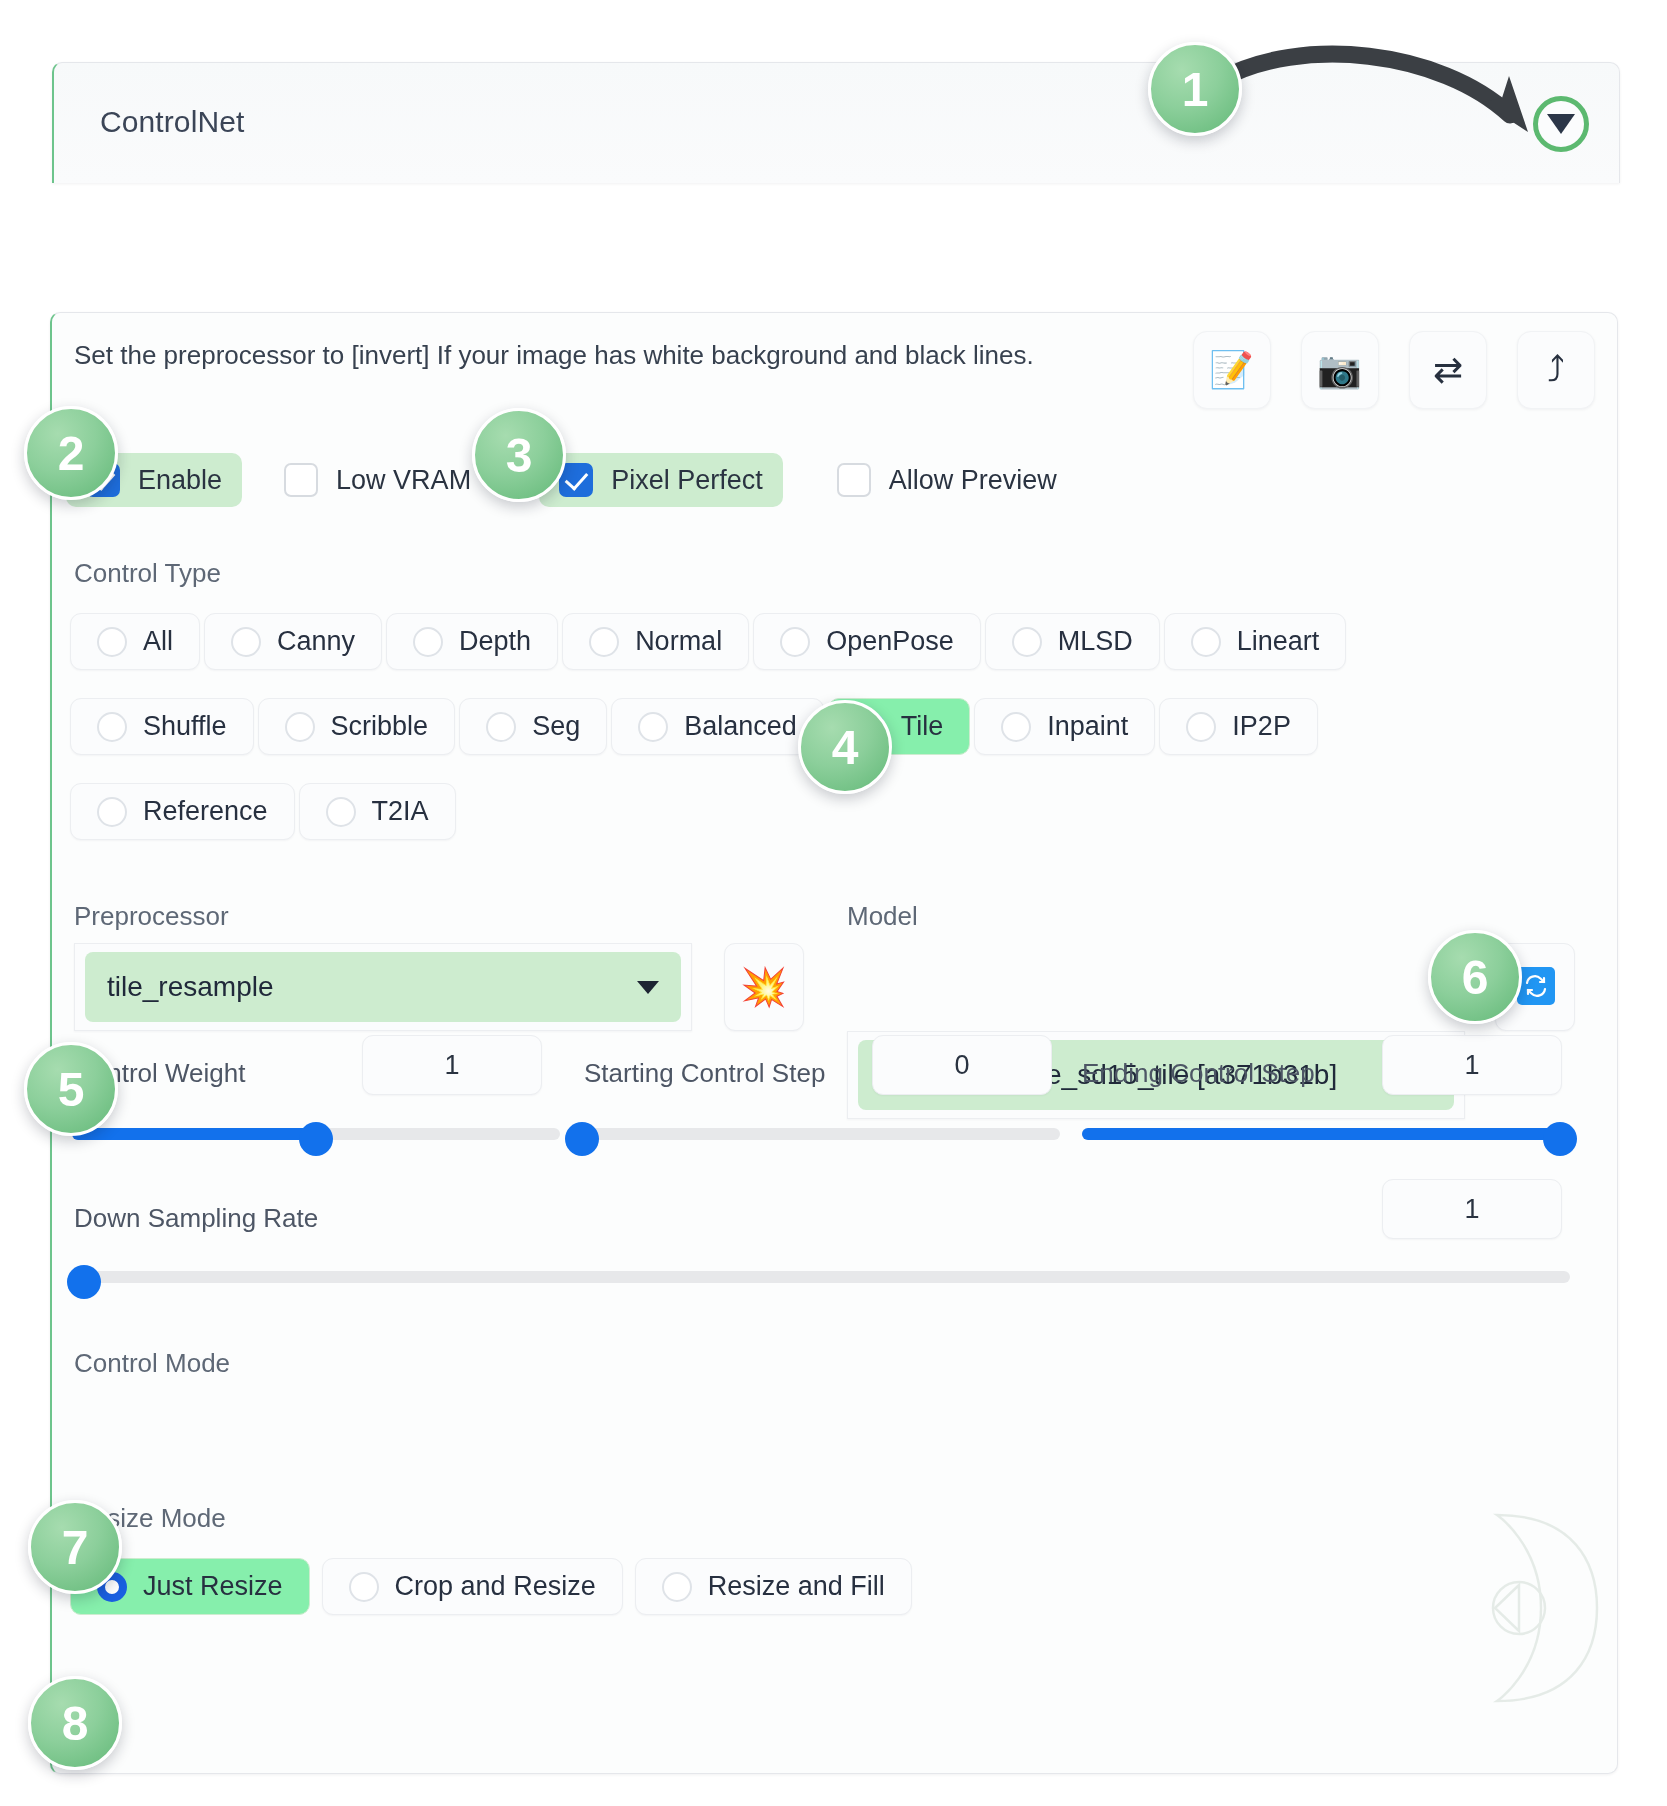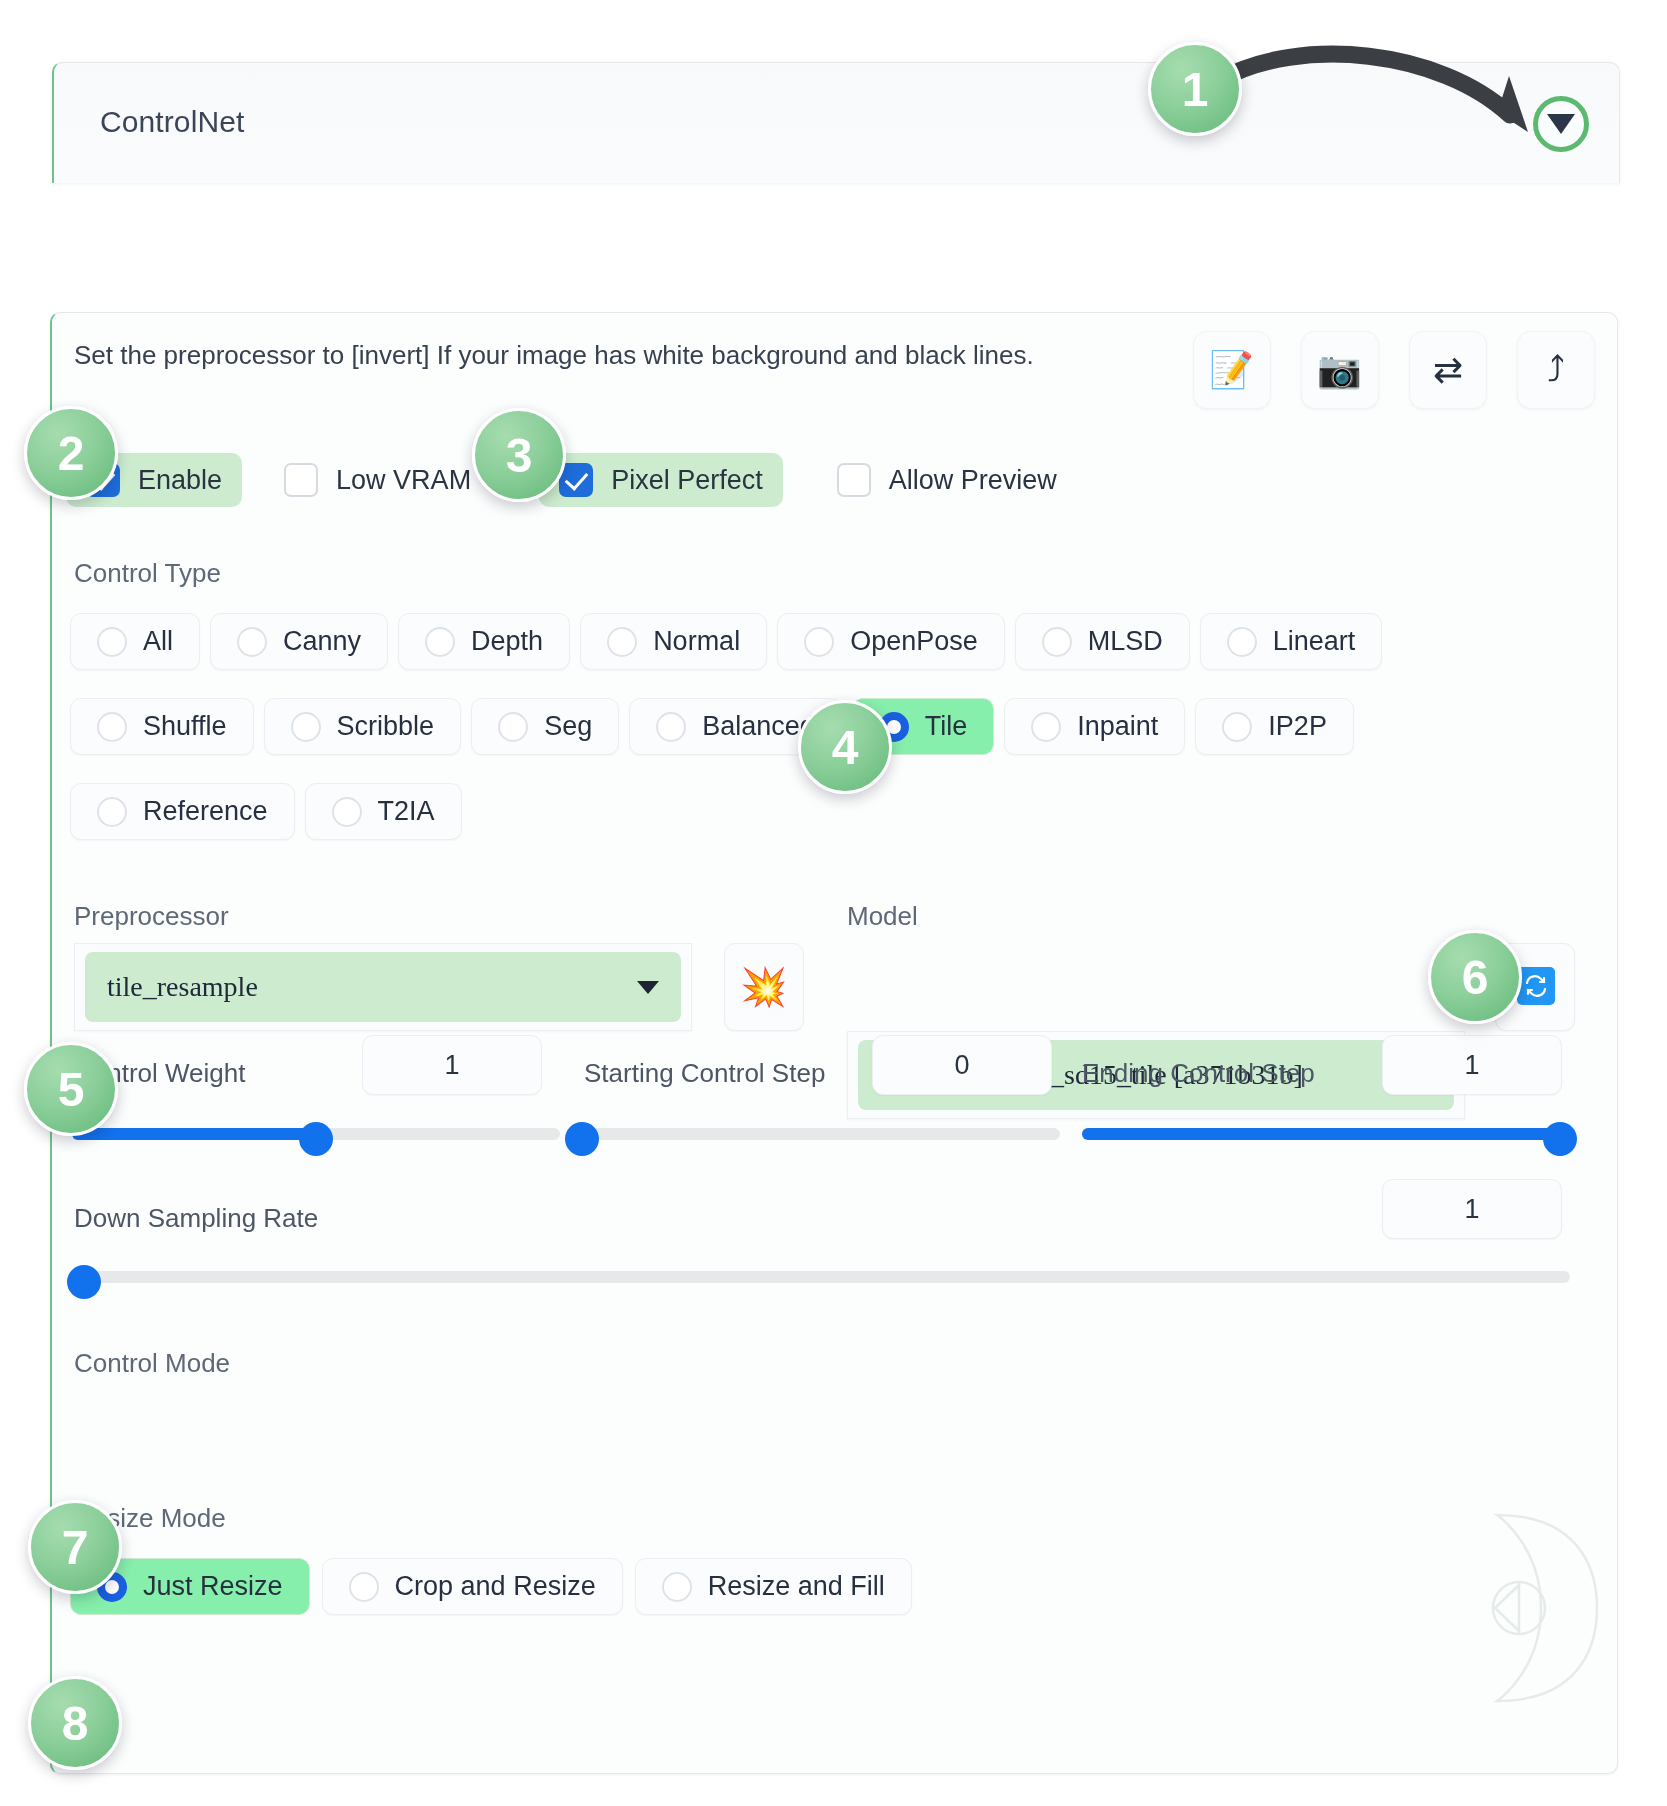--- a/index.html
+++ b/index.html
@@ -87,42 +87,42 @@
     transform:rotate(42deg);margin-top:-4px;
   }
   .chk-label{font-size:27px;color:#2a3341;white-space:nowrap;}
 
   
   .sec-label{
     position:absolute;font-size:26px;color:#5e6876;
   }
 
   
-  .pill-row{position:absolute;display:flex;gap:10px;}
+  .pill-row{position:absolute;display:flex;gap:4px;}
   .pill{
     display:flex;align-items:center;gap:16px;
     padding:12px 26px;border-radius:11px;
     border:1px solid #eceef1;background:#fbfcfd;
     box-shadow:0 1px 2px rgba(16,24,40,.04);
     cursor:pointer;box-sizing:border-box;
   }
   .pill.sel{background:#86efac;border-color:#cdeccf;box-shadow:none;}
   .radio{
     width:30px;height:30px;border-radius:50%;
     border:2px solid #dfe3e8;background:#fff;box-sizing:border-box;flex:none;
     display:flex;align-items:center;justify-content:center;
   }
   .radio.on{border:8px solid #1a5fe0;background:#fff;}
   .pill-label{font-size:27px;color:#273040;white-space:nowrap;}
   .select{
     position:relative;
     border:1px solid #eceef1;background:#fbfcfd;border-radius:0;
     box-shadow:0 1px 2px rgba(16,24,40,.04);
     display:flex;align-items:center;
-    box-sizing:border-box;cursor:pointer;font-family:Liberation Serif, serif;
+    box-sizing:border-box;cursor:pointer;
   }
   .select .inner{
     position:absolute;left:10px;top:8px;bottom:8px;right:10px;
     background:#cdeccf;border-radius:8px;
     display:flex;align-items:center;
     padding:0 22px;box-sizing:border-box;
   }
   .select .val{font-size:28px;color:#20293a;flex:1;white-space:nowrap;overflow:hidden;}
   .caret{
     width:0;height:0;border-left:11px solid transparent;

